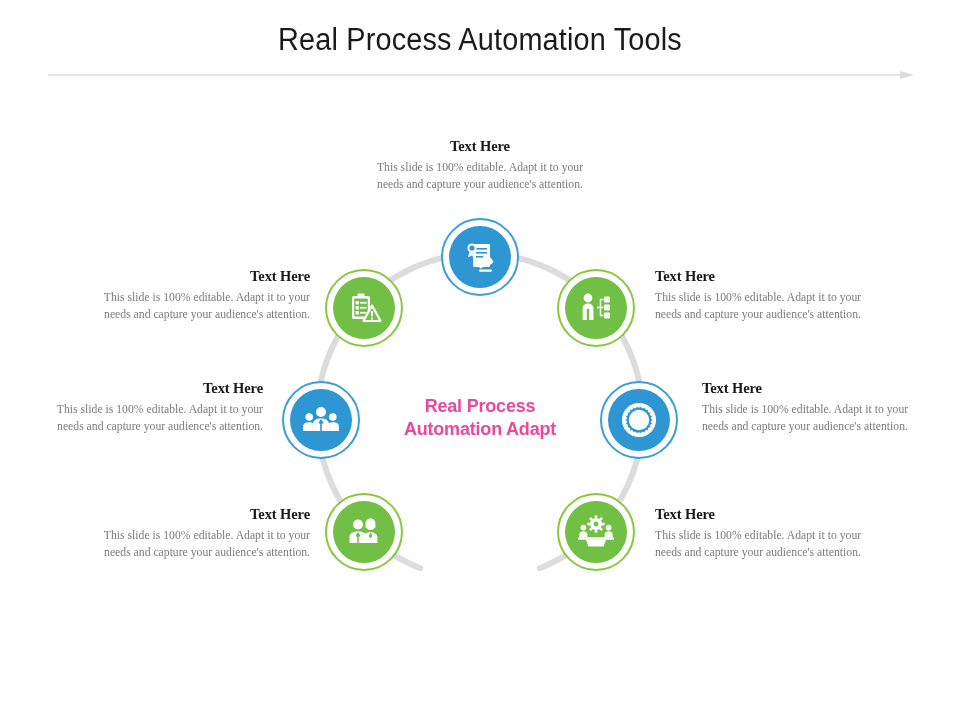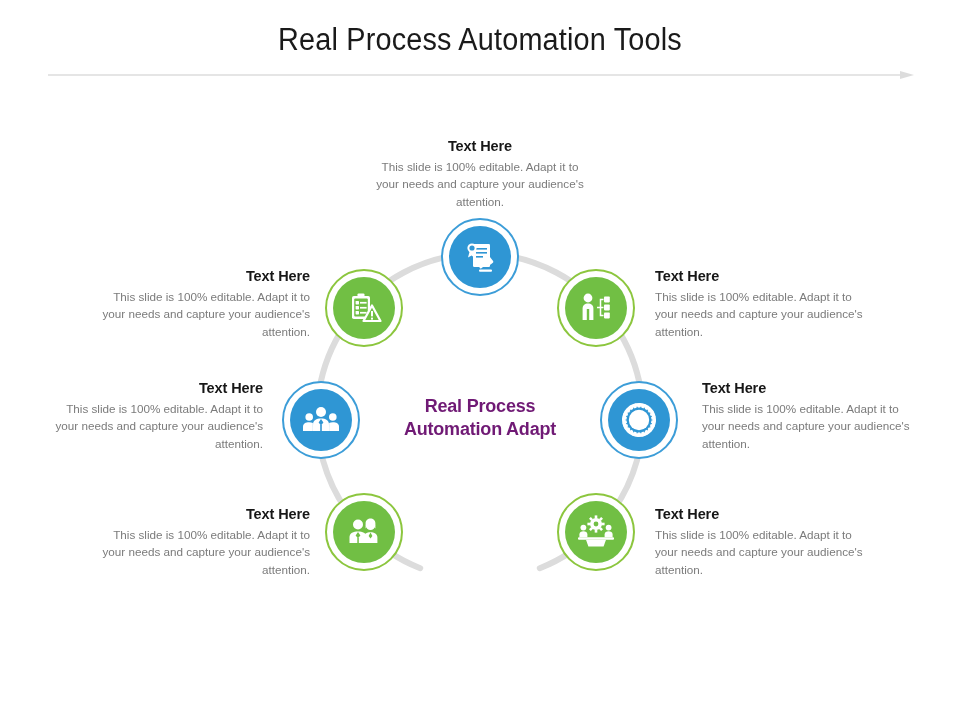--- a/index.html
+++ b/index.html
@@ -55,21 +55,21 @@
 
   
   #center-label {
     position: absolute;
     left: 360px;
     top: 300px;
     width: 240px;
     text-align: center;
     font-size: 18px;
     font-weight: bold;
-    color: #701a75;
+    color: #ec4899;
     line-height: 1.28;
     letter-spacing: -0.2px;
   }
 
   
   .node {
     position: absolute;
     width: 78px;
     height: 78px;
   }
@@ -94,20 +94,21 @@
   .node.blue .ring-outer { border-color: #3c9dd8; }
   .node.blue .disc { background: #2f96d4; }
   .node.green .ring-outer { border-color: #8cc63e; }
   .node.green .disc { background: #71bf44; }
   .node .disc svg { display: block; }
 
   
   .textblock {
     position: absolute;
     width: 210px;
+    font-family: Liberation Serif, serif;
   }
   .textblock .tb-title {
     font-size: 14.5px;
     font-weight: bold;
     color: #171717;
     margin-bottom: 4px;
     letter-spacing: -0.1px;
   }
   .textblock .tb-body {
     font-size: 11.7px;

